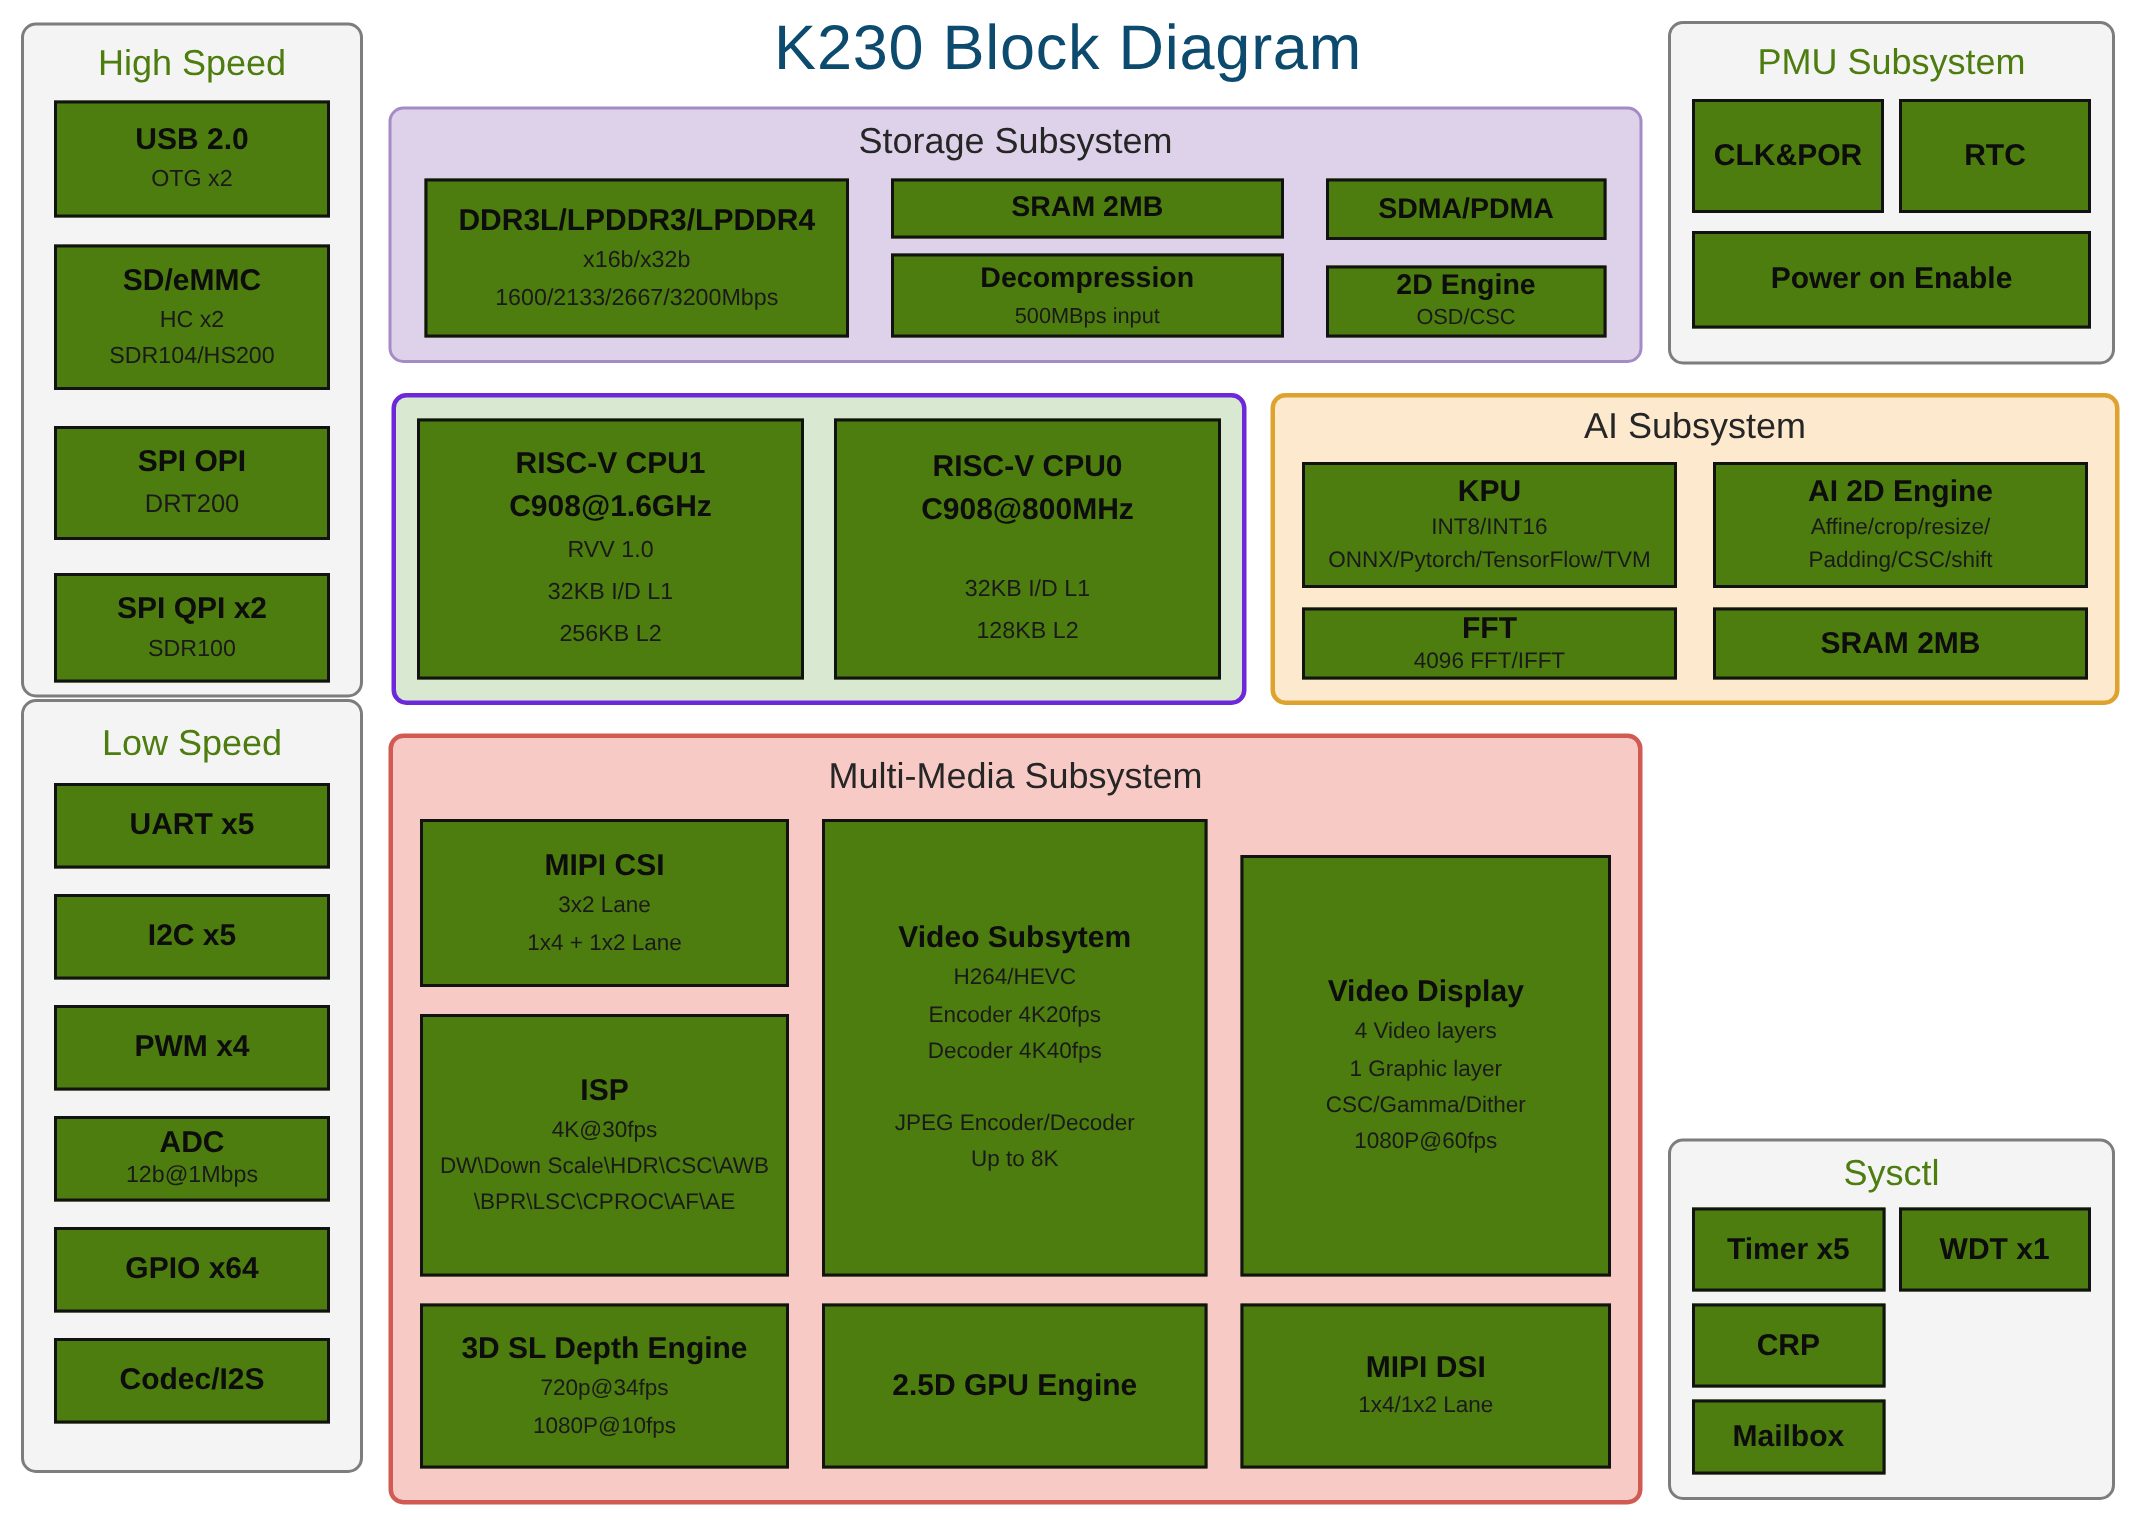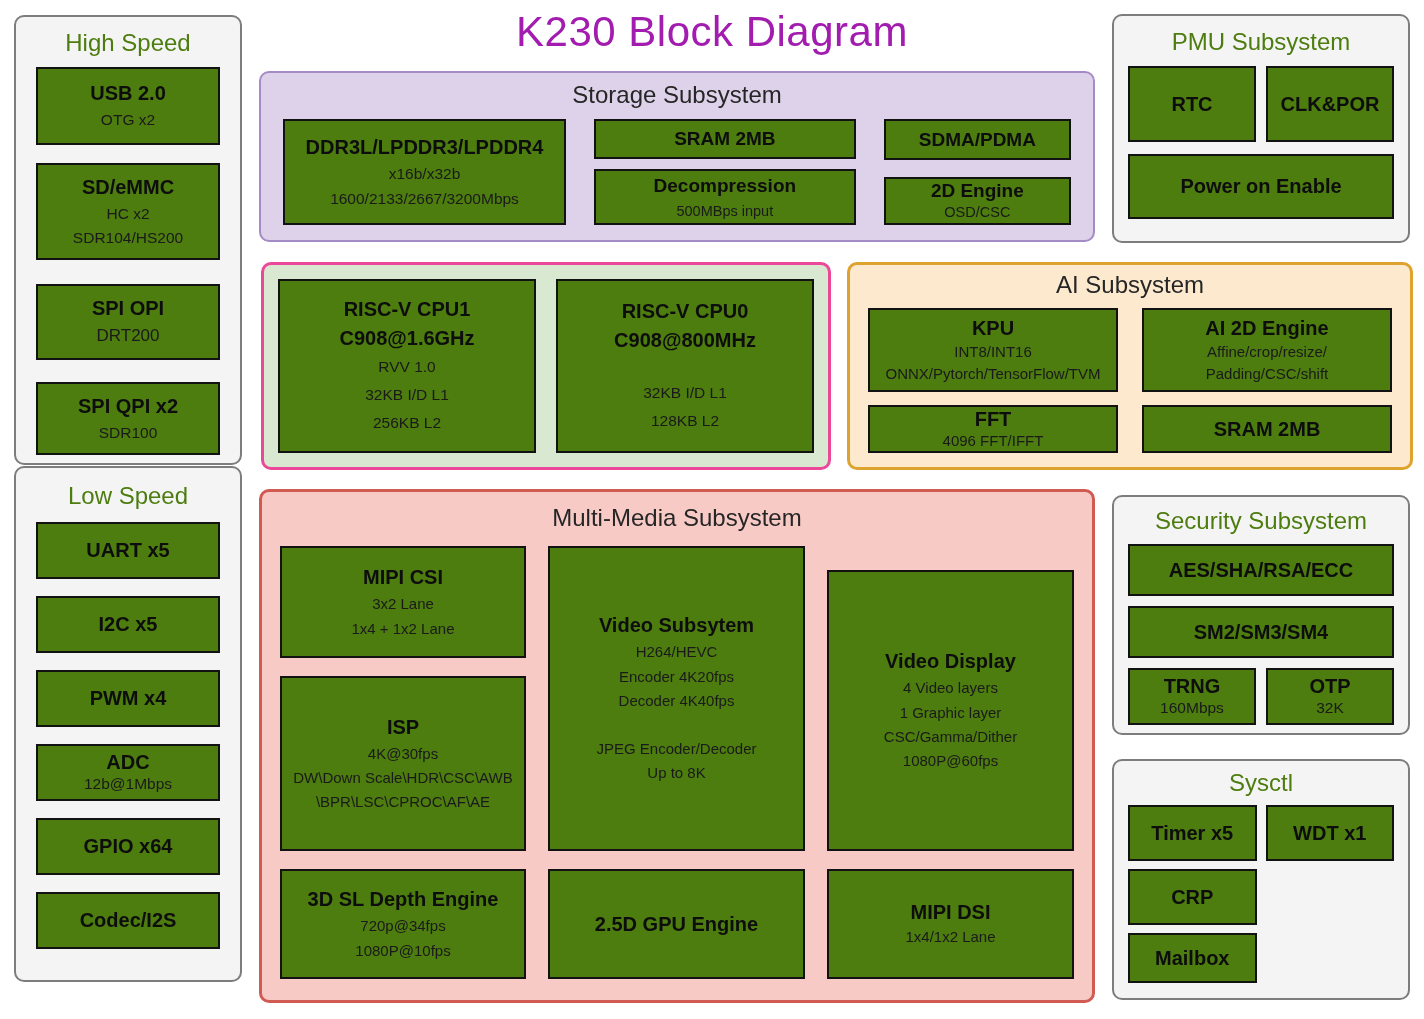--- a/index.html
+++ b/index.html
@@ -1,23 +1,23 @@
 <!DOCTYPE html>
 <html><head>
 <meta charset="utf-8">
 <style>
   html,body{margin:0;padding:0;background:#fff;}
   .stage{position:relative;width:1424px;height:1019px;background:#ffffff;
          font-family:"Liberation Sans",sans-serif;color:#111;overflow:hidden;}
   .title{position:absolute;top:8px;left:0;right:0;text-align:center;
-         font-size:42px;font-weight:400;color:#a21caf;letter-spacing:.5px;}
+         font-size:42px;font-weight:400;color:#0c4a6e;letter-spacing:.5px;}
   .panel{position:absolute;box-sizing:border-box;border-radius:10px;}
   .gray  {background:#f4f4f4;border:2px solid #7d7d7d;}
   .purple{background:#ddd2e9;border:2.5px solid #a58bc6;}
-  .green {background:#d8e8d1;border:3px solid #ec4899;}
+  .green {background:#d8e8d1;border:3px solid #6d28d9;}
   .orange{background:#fde9cd;border:3px solid #dda32e;}
   .pink  {background:#f8cac6;border:3px solid #d15b53;}
   .ph{font-size:24px;font-weight:400;text-align:center;color:#4d7c0f;padding:12px 0 10px;}
   .ph.dark{color:#262626;}
   .blk{background:#4d7c0f;border:2.5px solid #121212;box-sizing:border-box;flex-shrink:0;
        display:flex;flex-direction:column;align-items:center;justify-content:center;
        text-align:center;padding:2px 4px;}
   .bt{font-weight:700;font-size:20px;line-height:1.45;color:#0d0d0d;}
   .bt.md{font-size:19px;}
   .ln{font-size:15.5px;line-height:1.55;color:#1a1a1a;}
@@ -105,24 +105,24 @@
           <div class="ln sm" style="line-height:1.3;">OSD/CSC</div>
         </div>
       </div>
     </div>
   </section>
 
   <section class="panel gray" style="left:1112px;top:14px;width:298px;height:229px;">
     <div class="ph">PMU Subsystem</div>
     <div class="pmu-grid">
       <div class="blk">
+        <div class="bt">CLK&amp;POR</div>
+      </div>
+      <div class="blk">
         <div class="bt">RTC</div>
-      </div>
-      <div class="blk">
-        <div class="bt">CLK&amp;POR</div>
       </div>
       <div class="blk wide" style="height:65px;margin-top:2px;">
         <div class="bt">Power on Enable</div>
       </div>
     </div>
   </section>
 
   <section class="panel green cpu" style="left:261px;top:262px;width:570px;height:208px;">
     <div class="cpu-row">
       <div class="blk">
@@ -228,41 +228,20 @@
       <div class="blk" style="grid-column:2;grid-row:3;">
         <div class="bt">2.5D GPU Engine</div>
       </div>
       <div class="blk" style="grid-column:3;grid-row:3;">
         <div class="bt" style="line-height:1.3;">MIPI DSI</div>
         <div class="ln">1x4/1x2 Lane</div>
       </div>
     </div>
   </section>
 
-  <section class="panel gray" style="left:1112px;top:495px;width:298px;height:240px;">
-    <div class="ph" style="padding:10px 0 9px;">Security Subsystem</div>
-    <div class="sec-col">
-      <div class="blk" style="height:52px;">
-        <div class="bt">AES/SHA/RSA/ECC</div>
-      </div>
-      <div class="blk" style="height:52px;">
-        <div class="bt">SM2/SM3/SM4</div>
-      </div>
-      <div class="two">
-        <div class="blk" style="height:57px;">
-          <div class="bt" style="line-height:1.2;">TRNG</div>
-          <div class="ln" style="line-height:1.3;">160Mbps</div>
-        </div>
-        <div class="blk" style="height:57px;">
-          <div class="bt" style="line-height:1.2;">OTP</div>
-          <div class="ln" style="line-height:1.3;">32K</div>
-        </div>
-      </div>
-    </div>
-  </section>
 
   <section class="panel gray" style="left:1112px;top:759px;width:298px;height:241px;">
     <div class="ph" style="padding:8px 0 8px;">Sysctl</div>
     <div class="sys-grid">
       <div class="blk">
         <div class="bt">Timer x5</div>
       </div>
       <div class="blk">
         <div class="bt">WDT x1</div>
       </div>

